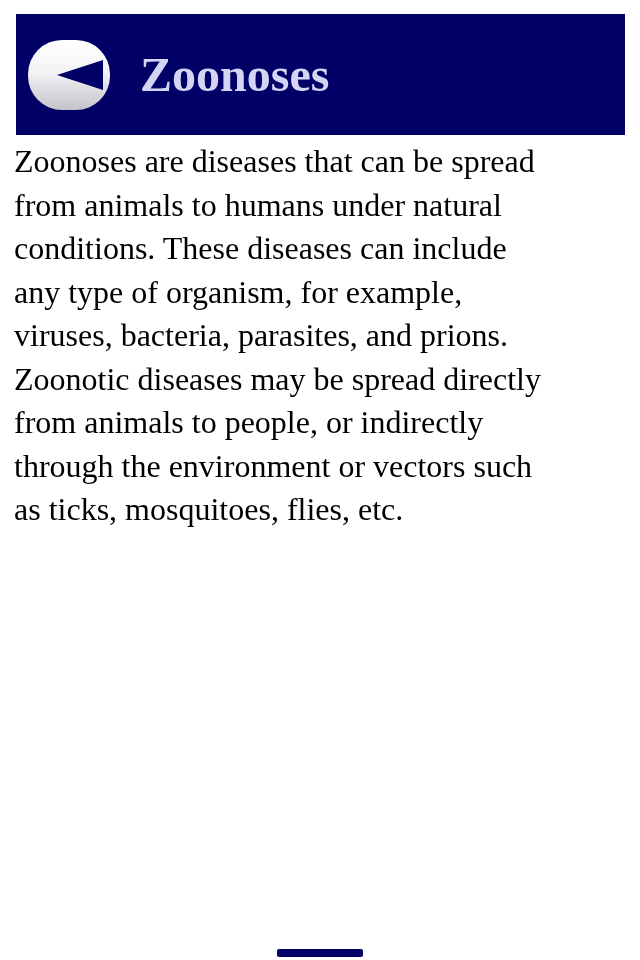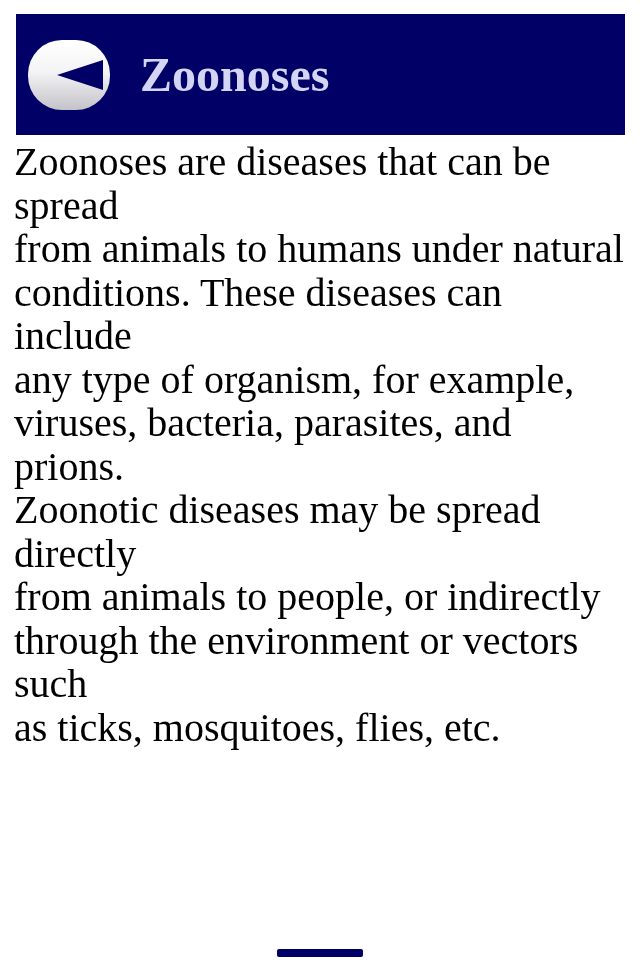--- a/index.html
+++ b/index.html
@@ -52,21 +52,21 @@
     font-size: 48px;
     font-weight: bold;
     margin-left: 30px;
     white-space: nowrap;
   }
   .body-text {
     position: absolute;
     left: 14px;
     top: 140px;
     width: 612px;
-    font-size: 40px;
+    font-size: 32px;
     line-height: 43.5px;
     color: #000000;
     white-space: pre-line;
   }
   .home-indicator {
     position: absolute;
     left: 50%;
     transform: translateX(-50%);
     bottom: 3px;
     width: 86px;

